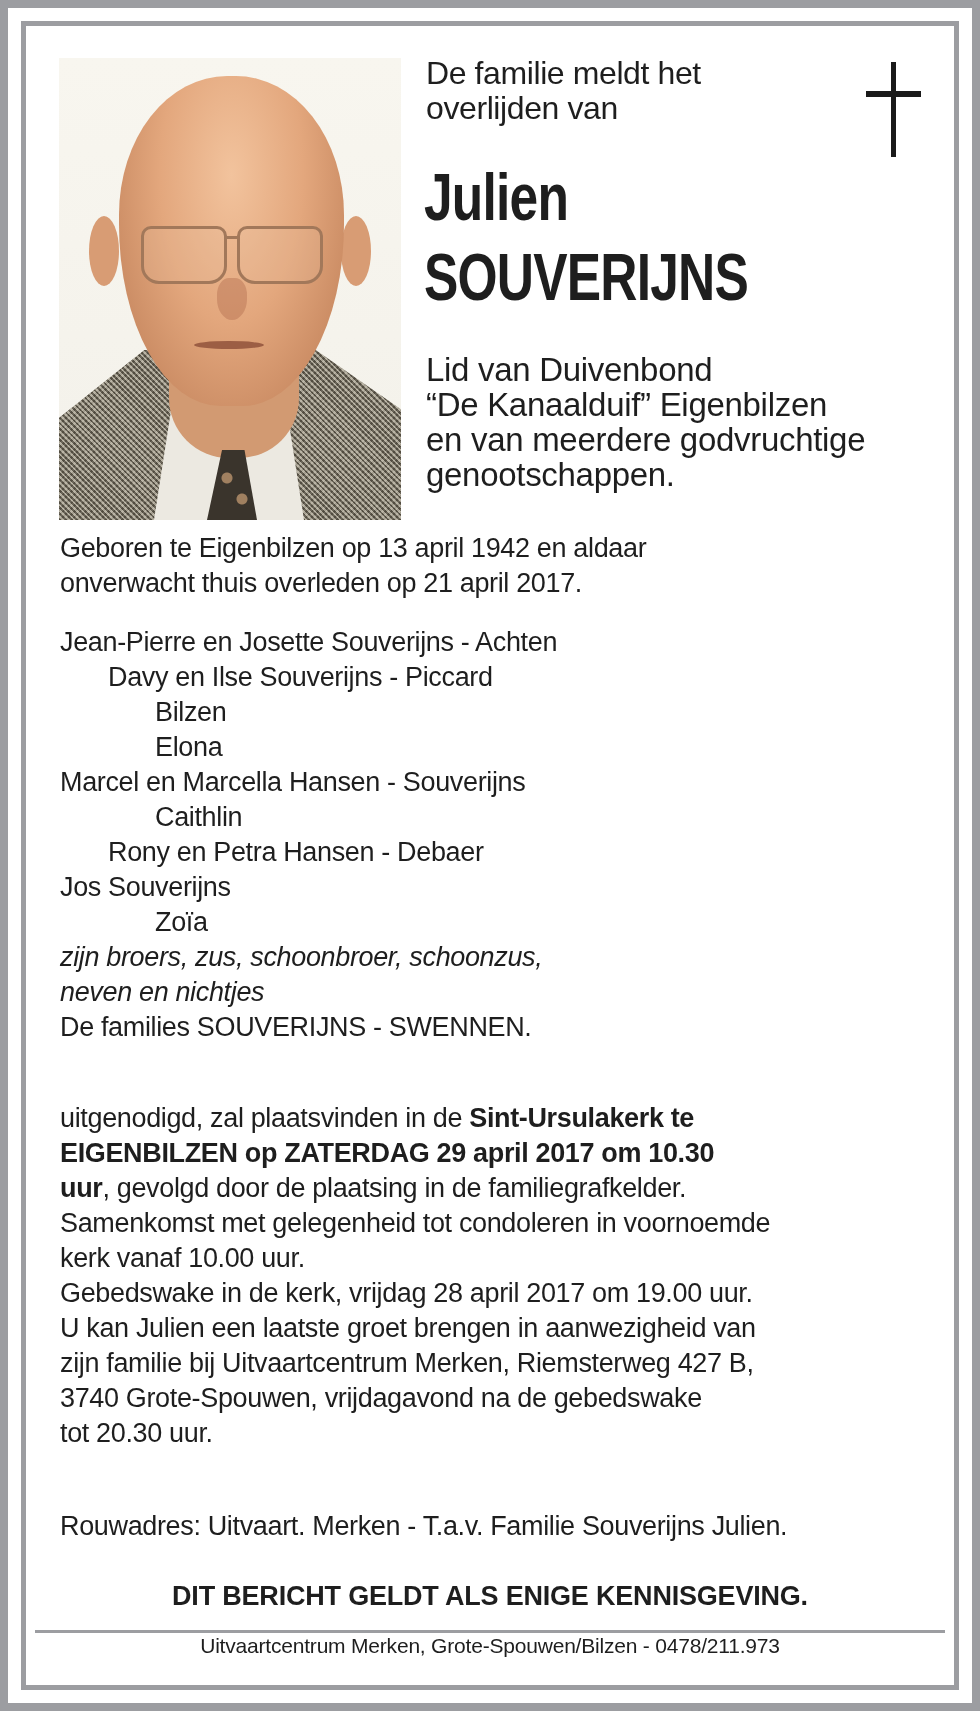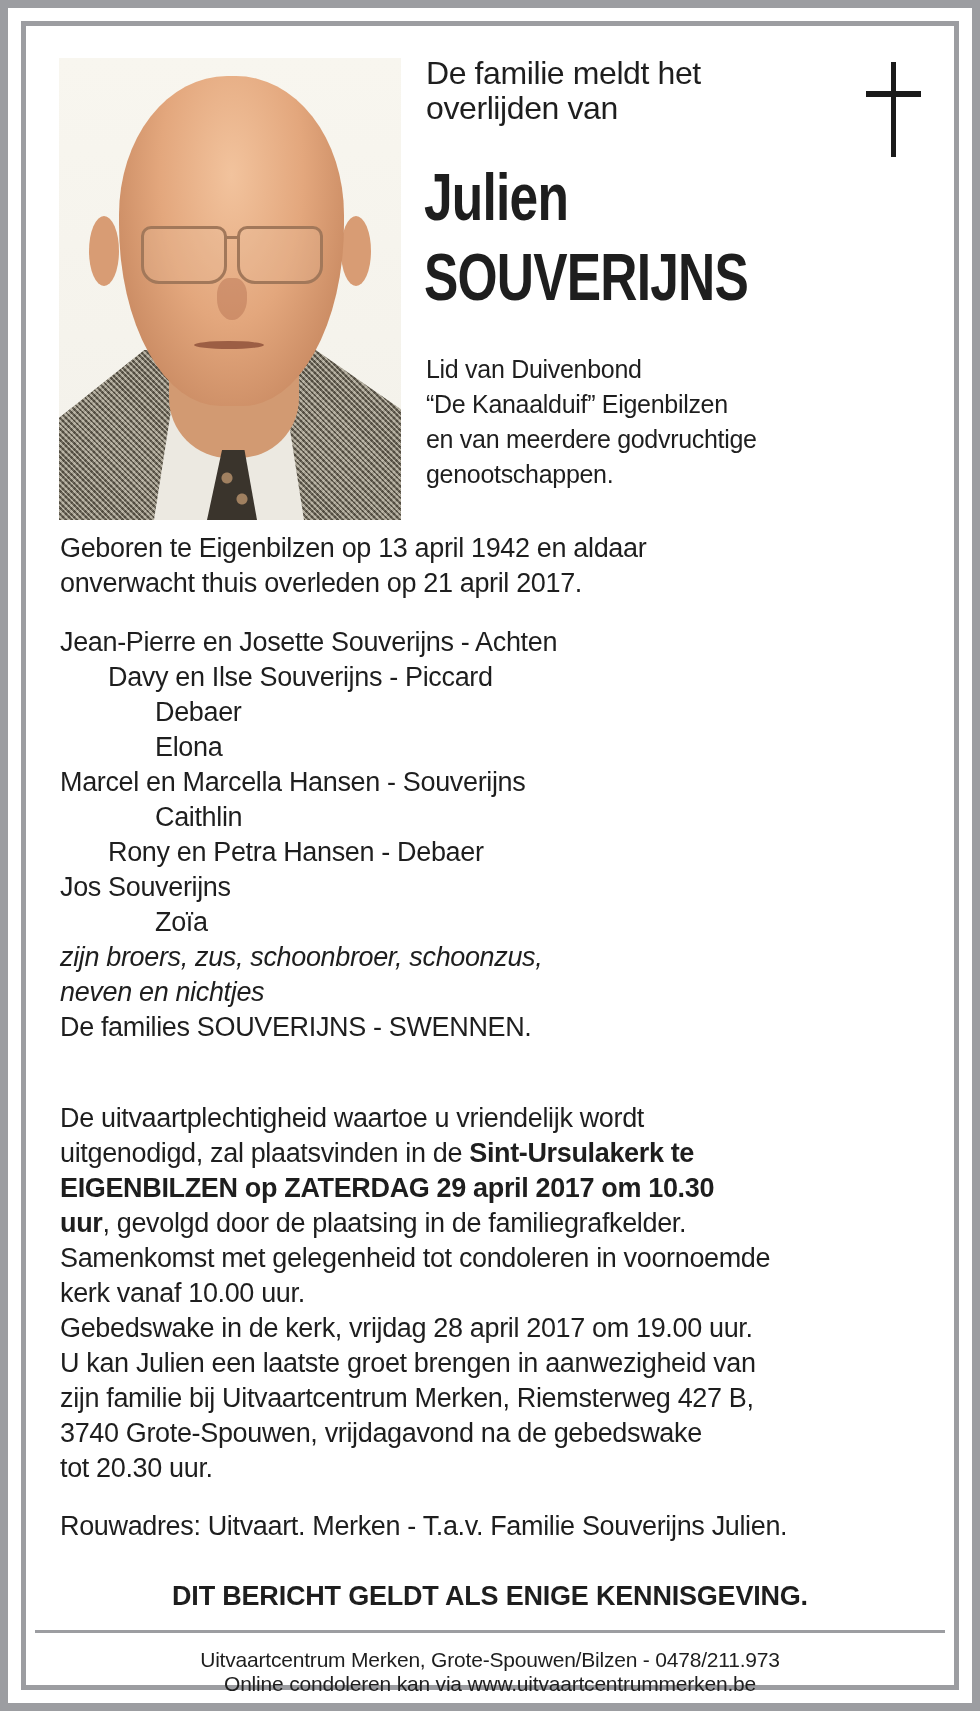--- a/index.html
+++ b/index.html
@@ -68,40 +68,40 @@
   .cross-v { position:absolute; left:891px; top:62px; width:5px; height:95px; background:#1a1a1a; }
   .cross-h { position:absolute; left:866px; top:91px; width:55px; height:6px; background:#1a1a1a; }
 
   .intro { position:absolute; left:426px; top:56px; font-size:32px; line-height:35px; letter-spacing:-0.4px; }
   .name {
     position:absolute; left:424px; top:157px;
     font-family:"Liberation Sans", sans-serif; font-weight:bold;
     font-size:66px; line-height:80px; transform:scaleX(0.78); transform-origin:left top;
     letter-spacing:-1px;
   }
-  .memb { position:absolute; left:426px; top:352px; font-size:25px; line-height:35px; letter-spacing:-0.3px; }
+  .memb { position:absolute; left:426px; top:352px; font-size:33px; line-height:35px; letter-spacing:-0.3px; }
 
   .body-text { font-size:27px; line-height:35px; letter-spacing:-0.35px; }
   .birth { position:absolute; left:60px; top:531px; }
   .family { position:absolute; left:60px; top:625px; width:860px; }
   .family .line { height:35px; white-space:nowrap; }
   .family .i1 { padding-left:48px; }
   .family .i2 { padding-left:95px; }
   .family .rel { text-align:left; font-style:italic; padding-right:0; }
   .ceremony { position:absolute; left:60px; top:1101px; width:880px; }
   .ceremony b { font-weight:bold; }
   .address { position:absolute; left:60px; top:1509px; }
   .notice {
     position:absolute; left:60px; top:1581px; width:860px; text-align:center;
     font-weight:bold; font-size:27px; letter-spacing:-0.2px;
   }
   .sep { position:absolute; left:35px; top:1630px; width:910px; height:3px; background:#9c9da1; }
   .footer {
     position:absolute; left:35px; top:1634px; width:910px; text-align:center;
-    font-size:21px; line-height:24px; letter-spacing:-0.2px;margin-top:14px;
+    font-size:21px; line-height:24px; letter-spacing:-0.2px;
   }
 </style>
 </head>
 <body>
 
 <div class="outer-white"></div>
 <div class="inner-frame"></div>
 
 <div class="photo">
   <div class="bg"></div>
@@ -142,48 +142,46 @@
 </div>
 
 <div class="birth body-text">
   <div class="abs" style="position:static">Geboren te Eigenbilzen op 13 april 1942 en aldaar</div>
   <div style="white-space:nowrap">onverwacht thuis overleden op 21 april 2017.</div>
 </div>
 
 <div class="family body-text">
   <div class="line">Jean-Pierre en Josette Souverijns - Achten</div>
   <div class="line i1">Davy en Ilse Souverijns - Piccard</div>
-  <div class="line i2">Debaer</div>
+  <div class="line i2">Bilzen</div>
   <div class="line i2">Elona</div>
   <div class="line">Marcel en Marcella Hansen - Souverijns</div>
   <div class="line i2">Caithlin</div>
   <div class="line i1">Rony en Petra Hansen - Debaer</div>
   <div class="line">Jos Souverijns</div>
   <div class="line i2">Zoïa</div>
   <div class="line rel">zijn broers, zus, schoonbroer, schoonzus,</div>
   <div class="line rel">neven en nichtjes</div>
   <div class="line">De families SOUVERIJNS - SWENNEN.</div>
 </div>
 
 <div class="ceremony body-text">
-  <div>De uitvaartplechtigheid waartoe u vriendelijk wordt</div>
   <div><span>uitgenodigd, zal plaatsvinden in de </span><b>Sint-Ursulakerk te</b></div>
   <div><b>EIGENBILZEN op ZATERDAG 29 april 2017 om 10.30</b></div>
   <div><b>uur</b><span>, gevolgd door de plaatsing in de familiegrafkelder.</span></div>
   <div>Samenkomst met gelegenheid tot condoleren in voornoemde</div>
   <div>kerk vanaf 10.00 uur.</div>
   <div>Gebedswake in de kerk, vrijdag 28 april 2017 om 19.00 uur.</div>
   <div>U kan Julien een laatste groet brengen in aanwezigheid van</div>
   <div>zijn familie bij Uitvaartcentrum Merken, Riemsterweg 427 B,</div>
   <div>3740 Grote-Spouwen, vrijdagavond na de gebedswake</div>
   <div>tot 20.30 uur.</div>
 </div>
 
 <div class="address body-text">Rouwadres: Uitvaart. Merken - T.a.v. Familie Souverijns Julien.</div>
 
 <div class="notice">DIT BERICHT GELDT ALS ENIGE KENNISGEVING.</div>
 
 <div class="sep"></div>
 
 <div class="footer">
   <div>Uitvaartcentrum Merken, Grote-Spouwen/Bilzen - 0478/211.973</div>
-  <div>Online condoleren kan via www.uitvaartcentrummerken.be</div>
 </div>
 
 </body></html>

